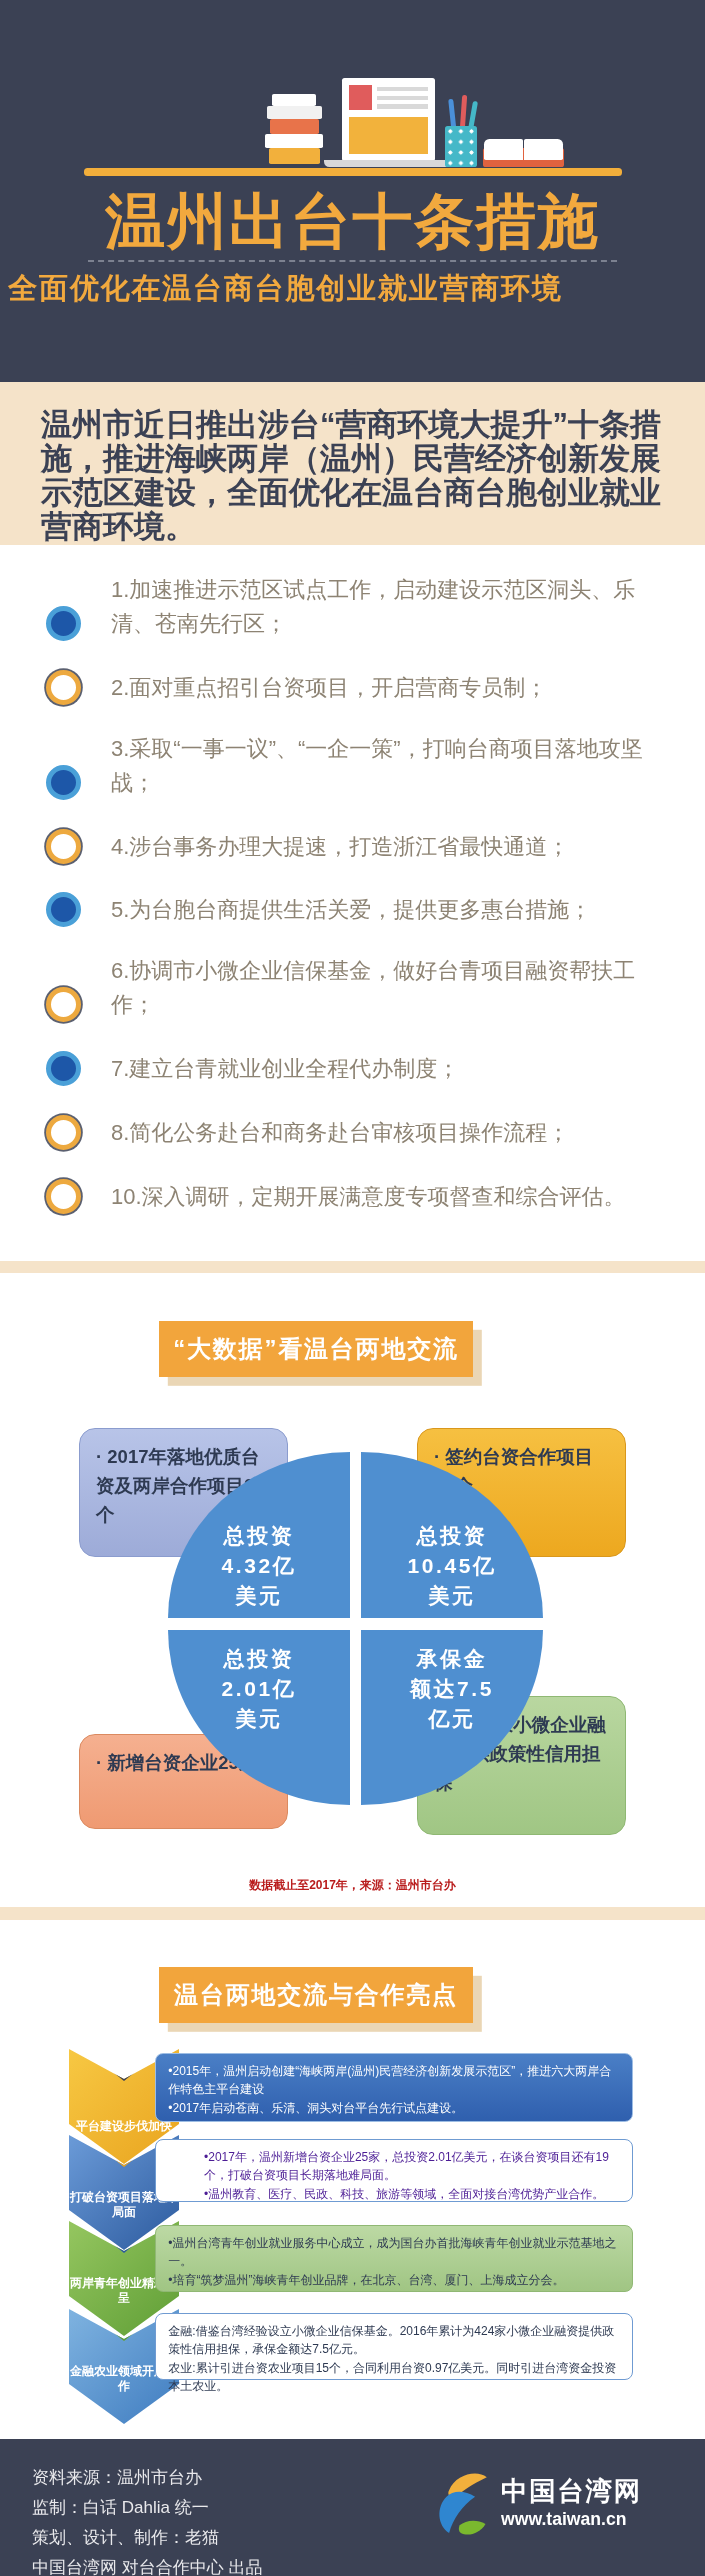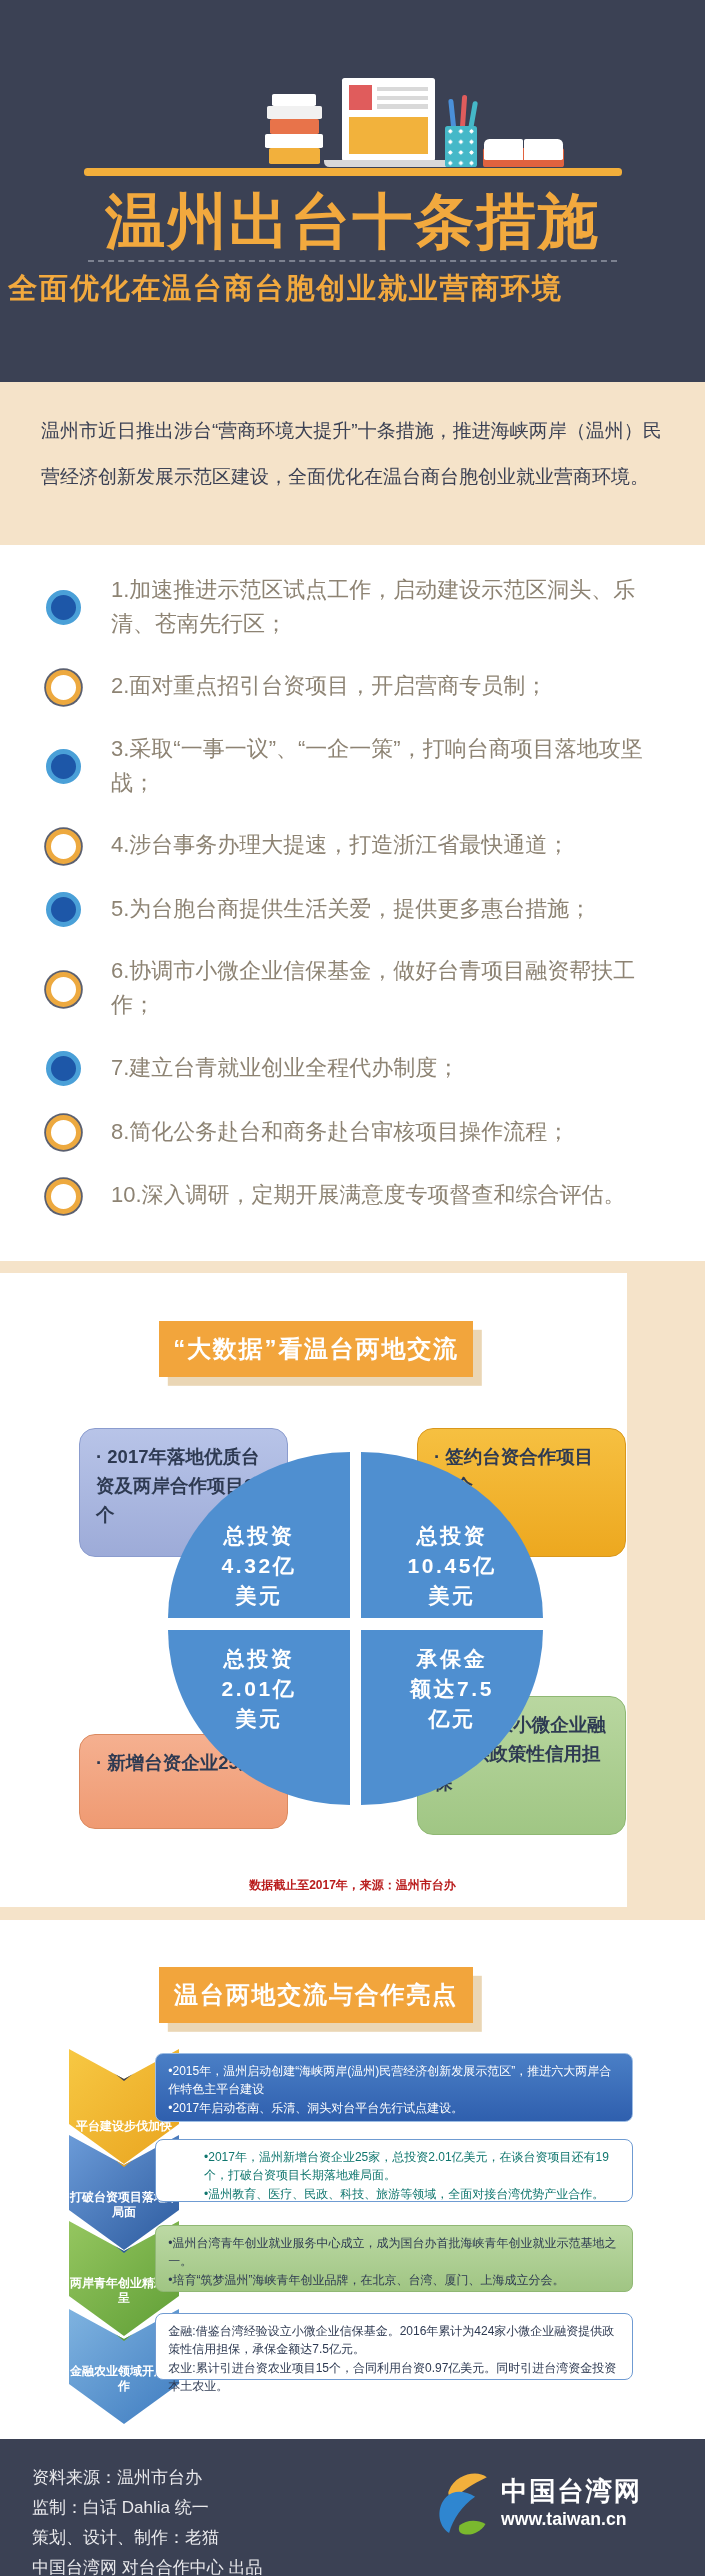--- a/index.html
+++ b/index.html
@@ -21,34 +21,34 @@
   .openbook{position:absolute;left:483px;top:139px;width:81px;height:28px;}
   .ob-cover{position:absolute;left:0;top:8.8px;width:81px;height:19.4px;background:#e0623f;border-radius:2.6px;}
   .ob-page{position:absolute;top:0;width:39px;height:21px;background:#ffffff;border-radius:5.3px 1.8px 0 1.8px;}
   .ob-page.r{left:41px;border-radius:1.8px 5.3px 1.8px 0;}
   .main-title{position:absolute;left:0;top:182px;width:705px;text-align:center;font-size:60px;font-weight:bold;color:#f2a93e;letter-spacing:1.8px;}
   .dash-sep{position:absolute;left:88px;top:260px;width:529px;border-top:2.6px dashed #7c8190;}
   .sub-title{position:absolute;left:0;top:269px;width:571px;text-align:center;font-size:29px;font-weight:bold;color:#f2a93e;letter-spacing:1.8px;}
 
   
   .intro{width:705px;height:163px;background:#f5e3c9;box-sizing:border-box;padding:26.4px 39px 0 41px;}
-  .intro p{margin:0;font-size:19px;font-weight:normal;color:#3b4154;line-height:46px;}
+  .intro p{margin:0;font-size:31px;font-weight:bold;color:#3b4154;line-height:34px;}
 
   
   .measures{width:705px;height:716px;background:#ffffff;box-sizing:border-box;padding:28px 0 0 46px;}
-  .m-item{display:flex;align-items:center;margin-bottom:27px;}
+  .m-item{display:flex;align-items:flex-end;margin-bottom:27px;}
   .m-dot{flex:0 0 auto;width:25px;height:25px;border-radius:50%;margin-right:30px;margin-top:1.8px;}
   .m-dot.filled{background:#1d57a8;border:5.3px solid #4aa0d8;}
   .m-dot.outline{background:#ffffff;border:5.3px solid #eda93f;box-shadow:0 0 0 1.8px #5b6070;}
   .m-text{width:545px;font-size:22px;color:#8d8373;line-height:34px;}
 
   .divider{width:705px;height:12.3px;background:#f5e3c9;}
 
   
-  .bigdata{position:relative;width:627px;height:634px;background:#ffffff;}
+  .bigdata{position:relative;width:705px;height:634px;background:#ffffff;}
   .ribbon{position:absolute;left:159px;width:314px;height:56px;background:#f2a53c;box-shadow:8.8px 8.8px 0 #ead6b5;display:flex;align-items:center;justify-content:center;font-size:24px;font-weight:bold;color:#ffffff;letter-spacing:1.8px;}
   .ribbon.r1{top:48px;}
   .callout{position:absolute;box-sizing:border-box;border-radius:16px;padding:12.3px 16px;font-size:18.5px;font-weight:bold;color:#2e3a52;line-height:29px;}
   .co-tl{left:79px;top:155px;width:209px;height:129px;background:linear-gradient(#b8c4e8,#9dabd8);border:1.8px solid #8b9cce;}
   .co-tr{left:417px;top:155px;width:209px;height:129px;background:linear-gradient(#f6c041,#eda81f);border:1.8px solid #d9971c;}
   .co-bl{left:79px;top:461px;width:209px;height:95px;background:linear-gradient(#f5b090,#ef9a72);border:1.8px solid #db8a60;}
   .co-br{left:417px;top:423px;width:209px;height:139px;background:linear-gradient(#b9d7a0,#a0c684);border:1.8px solid #8fb873;}
   .quad{position:absolute;background:#4f8fd0;display:flex;justify-content:center;box-sizing:border-box;}
   .q-tl{left:168px;top:179px;width:182px;height:166px;border-radius:182px 0 0 0 / 166px 0 0 0;align-items:flex-end;padding-bottom:7px;}
   .q-tr{left:361px;top:179px;width:182px;height:166px;border-radius:0 182px 0 0 / 0 166px 0 0;align-items:flex-end;padding-bottom:7px;}
@@ -68,21 +68,21 @@
   .chev{position:absolute;left:0;top:-3.5px;width:84px;height:115px;
         clip-path:polygon(0 0,50% 30px,100% 0,100% calc(100% - 40px),50% 100%,0 calc(100% - 40px));padding-left:26px;}
   .chev-notch{position:absolute;left:14%;top:0;width:72%;height:32px;clip-path:polygon(0 0,100% 0,50% 100%);}
   .chev-label{position:absolute;left:0;bottom:30px;width:100%;text-align:center;font-size:12px;font-weight:bold;color:#ffffff;line-height:15px;}
   .chev.c1{background:linear-gradient(135deg,#f7c843,#e9a41f);}
   .chev.c2{background:linear-gradient(135deg,#6b9bd8,#2c5a9e);}
   .chev.c3{background:linear-gradient(135deg,#95c660,#5f9e35);}
   .chev.c4{background:linear-gradient(135deg,#7fb3e0,#3f7cc0);}
   .hl-box{position:absolute;left:86px;right:0;top:0;bottom:0;border-radius:8px;box-sizing:border-box;padding:8px 12.3px;font-size:12px;line-height:18.5px;}
   .hl-box.b1{background:linear-gradient(#4a7fc6,#2f5fae);color:#ffffff;border:0.9px solid #9dbde4;}
-  .hl-box.b2{background:#ffffff;color:#0f766e;border:1.3px solid #6f9bd2;padding-left:48px;}
+  .hl-box.b2{background:#ffffff;color:#4c1d95;border:1.3px solid #6f9bd2;padding-left:48px;}
   .hl-box.b3{background:linear-gradient(#bcd9a4,#a0c583);color:#2e3a52;border:0.9px solid #90b874;}
   .hl-box.b4{background:#ffffff;color:#2e3a52;border:1.3px solid #6f9bd2;}
   .hl-line{margin:0;}
 
   
   .footer{position:relative;width:705px;height:138px;background:#3b4154;box-sizing:border-box;padding:24px 0 0 32px;}
   .f-line{font-size:17px;color:#e9e9ec;line-height:30px;}
   .f-logo{position:absolute;right:63px;top:21px;display:flex;align-items:center;}
   .f-logo-text{margin-left:8.8px;}
   .f-logo-name{font-size:26.4px;font-weight:bold;color:#ffffff;letter-spacing:1.8px;}

